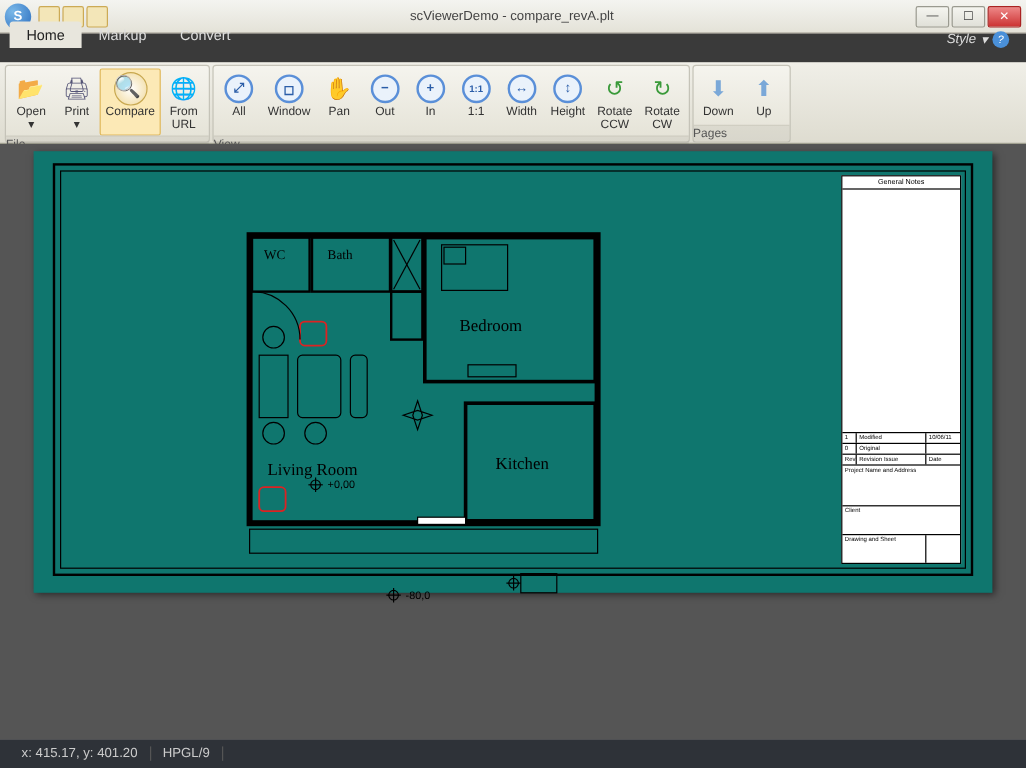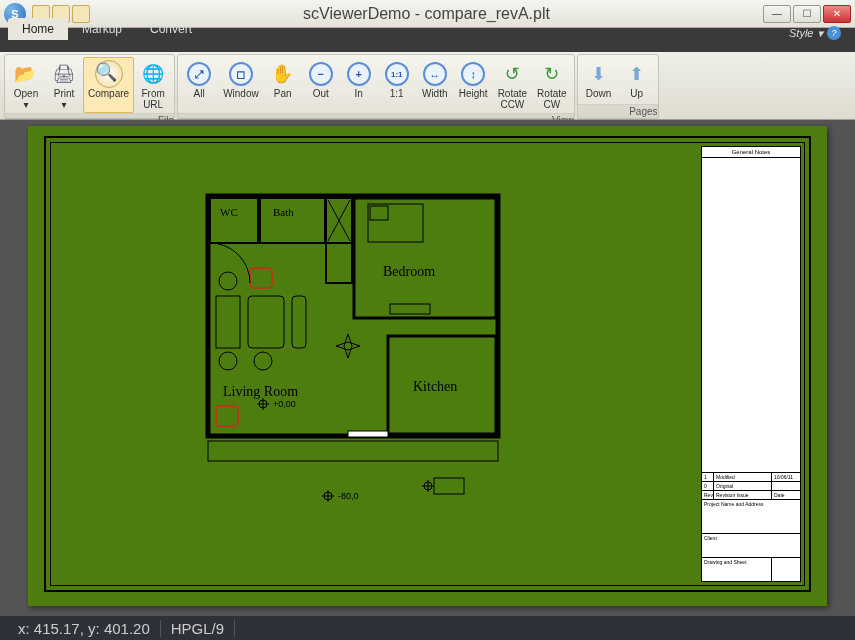--- a/index.html
+++ b/index.html
@@ -3,71 +3,71 @@
 <meta charset="utf-8">
 <style>
 * { margin: 0; padding: 0; box-sizing: border-box; }
 body { font-family: "Segoe UI", Tahoma, sans-serif; font-size: 11px; background: #d4d0c8; width: 855px; height: 640px; overflow: hidden; }
 
 
 .titlebar { height: 28px; background: linear-gradient(#f4f4f0, #e4e2d8); border-bottom: 1px solid #b0ada0; display: flex; align-items: center; padding: 0 4px; }
 .titlebar .app-icon { width: 22px; height: 22px; border-radius: 50%; background: radial-gradient(circle at 30% 30%, #7ab8e8, #2a6dbf); margin-right: 6px; display:flex;align-items:center;justify-content:center;color:#fff;font-weight:bold;}
 .titlebar .qat { display: flex; gap: 2px; }
 .titlebar .qat .qbtn { width: 18px; height: 18px; background: #f3e6b8; border: 1px solid #ccaa55; border-radius: 2px; }
-.titlebar .title { flex: 1; text-align: center; color: #444; font-size: 16px; }
+.titlebar .title { flex: 1; text-align: center; color: #444; font-size: 11px; }
 .titlebar .win-controls { display: flex; gap: 2px; }
 .titlebar .win-btn { width: 28px; height: 18px; border: 1px solid #9a9a90; background: linear-gradient(#f5f5f0,#e0e0d8); border-radius: 2px; display:flex;align-items:center;justify-content:center;font-size:10px;color:#444;}
 .titlebar .win-btn.close { background: linear-gradient(#e88,#c33); color:#fff; border-color:#a22;}
 
 
 .tabrow { height: 24px; background: #3a3a3a; display: flex; align-items: flex-end; padding: 12px 8px; }
 .tabrow .tab { padding: 4px 14px; color: #ddd; font-size: 12px; cursor: pointer; border-radius: 3px 3px 0 0; }
 .tabrow .tab.active { background: #e8e6dd; color: #222; }
 .tabrow .spacer { flex:1; }
 .tabrow .style { color:#ddd; font-size:11px; padding-right:6px; display:flex; align-items:center; gap:4px;font-style:italic;}
 .tabrow .help { width:14px;height:14px;border-radius:50%;background:#4a90d9;color:#fff;display:flex;align-items:center;justify-content:center;font-size:9px;}
 
 
 .ribbon { height: 68px; background: linear-gradient(#f0efe8, #dedcd0); border-bottom: 1px solid #a0a090; display: flex; padding: 2px 4px 0 4px; gap: 2px; }
 .group { border: 1px solid #c5c3b8; border-radius: 3px; background: linear-gradient(#f5f4ee,#e4e2d6); display:flex; flex-direction:column; }
 .group .buttons { display:flex; flex:1; padding:2px 2px 0 2px; }
-.group .glabel { text-align:right; font-size:10px; color:#555; background:rgba(0,0,0,0.05); padding:1px 0; border-top:1px solid #d0cec2;}
+.group .glabel { text-align:left; font-size:10px; color:#555; background:rgba(0,0,0,0.05); padding:1px 0; border-top:1px solid #d0cec2;}
 .rbtn { display:flex; flex-direction:column; align-items:center; justify-content:flex-start; padding:2px 4px; min-width:36px; cursor:pointer; border:1px solid transparent; border-radius:2px; }
 .rbtn.active { background:#fce9b6; border-color:#e0b85a; }
 .rbtn .ico { width:28px; height:28px; display:flex; align-items:center; justify-content:center; font-size:18px; }
 .rbtn .lbl { font-size:10px; color:#333; text-align:center; line-height:1.05; margin-top:1px; white-space:pre; }
 
 .ico-open{color:#e8a93a;} .ico-print{color:#557;}
 .ico-compare{width:28px;height:28px;border-radius:50%;background:radial-gradient(#fff,#f0d898);border:1px solid #c8a850;} 
 .ico-url{color:#2a7a2a;}
 .zoom-circ{width:24px;height:24px;border-radius:50%;border:2px solid #5a8fd8;background:#eaf2fb;display:flex;align-items:center;justify-content:center;font-size:11px;color:#2a5da8;font-weight:bold;}
 .rot{color:#3a9a3a;font-size:22px;}
 .bgc{width:22px;height:20px;background:#fff;border:1px solid #888;box-shadow:2px 2px 0 #faecb0;}
 .arrow-down{color:#7aa8d8;font-size:24px;}
 .arrow-up{color:#7aa8d8;font-size:24px;}
 
 
 .canvas { position:relative; height: 496px; background: #555; padding: 6px 28px; }
-.sheet { position:relative; background:#4d7c0f; width: 100%; height: 480px; box-shadow: 2px 2px 6px rgba(0,0,0,0.5); }
+.sheet { position:relative; background:#0f766e; width: 100%; height: 368px; box-shadow: 2px 2px 6px rgba(0,0,0,0.5); }
 .sheet .border-outer{position:absolute;left:16px;top:10px;right:16px;bottom:14px;border:2px solid #000;}
 .sheet .border-inner{position:absolute;left:22px;top:16px;right:22px;bottom:20px;border:1px solid #000;}
 
 
 .fp { position:absolute; left:170px; top:60px; width:340px; height:370px; }
 
 
 .tblock { position:absolute; right:26px; top:20px; width:100px; bottom:24px; border:1px solid #000; background:#fff; font-size:6px; }
 .tblock .hdr{border-bottom:1px solid #000;text-align:center;padding:2px;}
 .tblock .rows{position:absolute;bottom:0;left:0;right:0;}
 .tblock .row{display:flex;border-top:1px solid #000;font-size:5px;}
 .tblock .row div{border-right:1px solid #000;padding:1px 2px;}
 .tblock .row div:last-child{border-right:none;}
 
 
-.status { height:24px; background:#2e3238; color:#ccc; display:flex; align-items:center; font-size:15px; padding:0 8px; }
+.status { height:24px; background:#2e3238; color:#ccc; display:flex; align-items:center; font-size:11px; padding:0 8px; }
 .status .cell { padding:0 10px; border-right:1px solid #555; }
 .status .spacer{flex:1;}
 .status .ver{background:#3a3e44;padding:3px 8px;border:1px solid #555;}
 
 
 .rlabel{font:14px serif;fill:#000;}
 .small{font:9px sans-serif;fill:#000;}
 </style>
 </head>
 <body>

